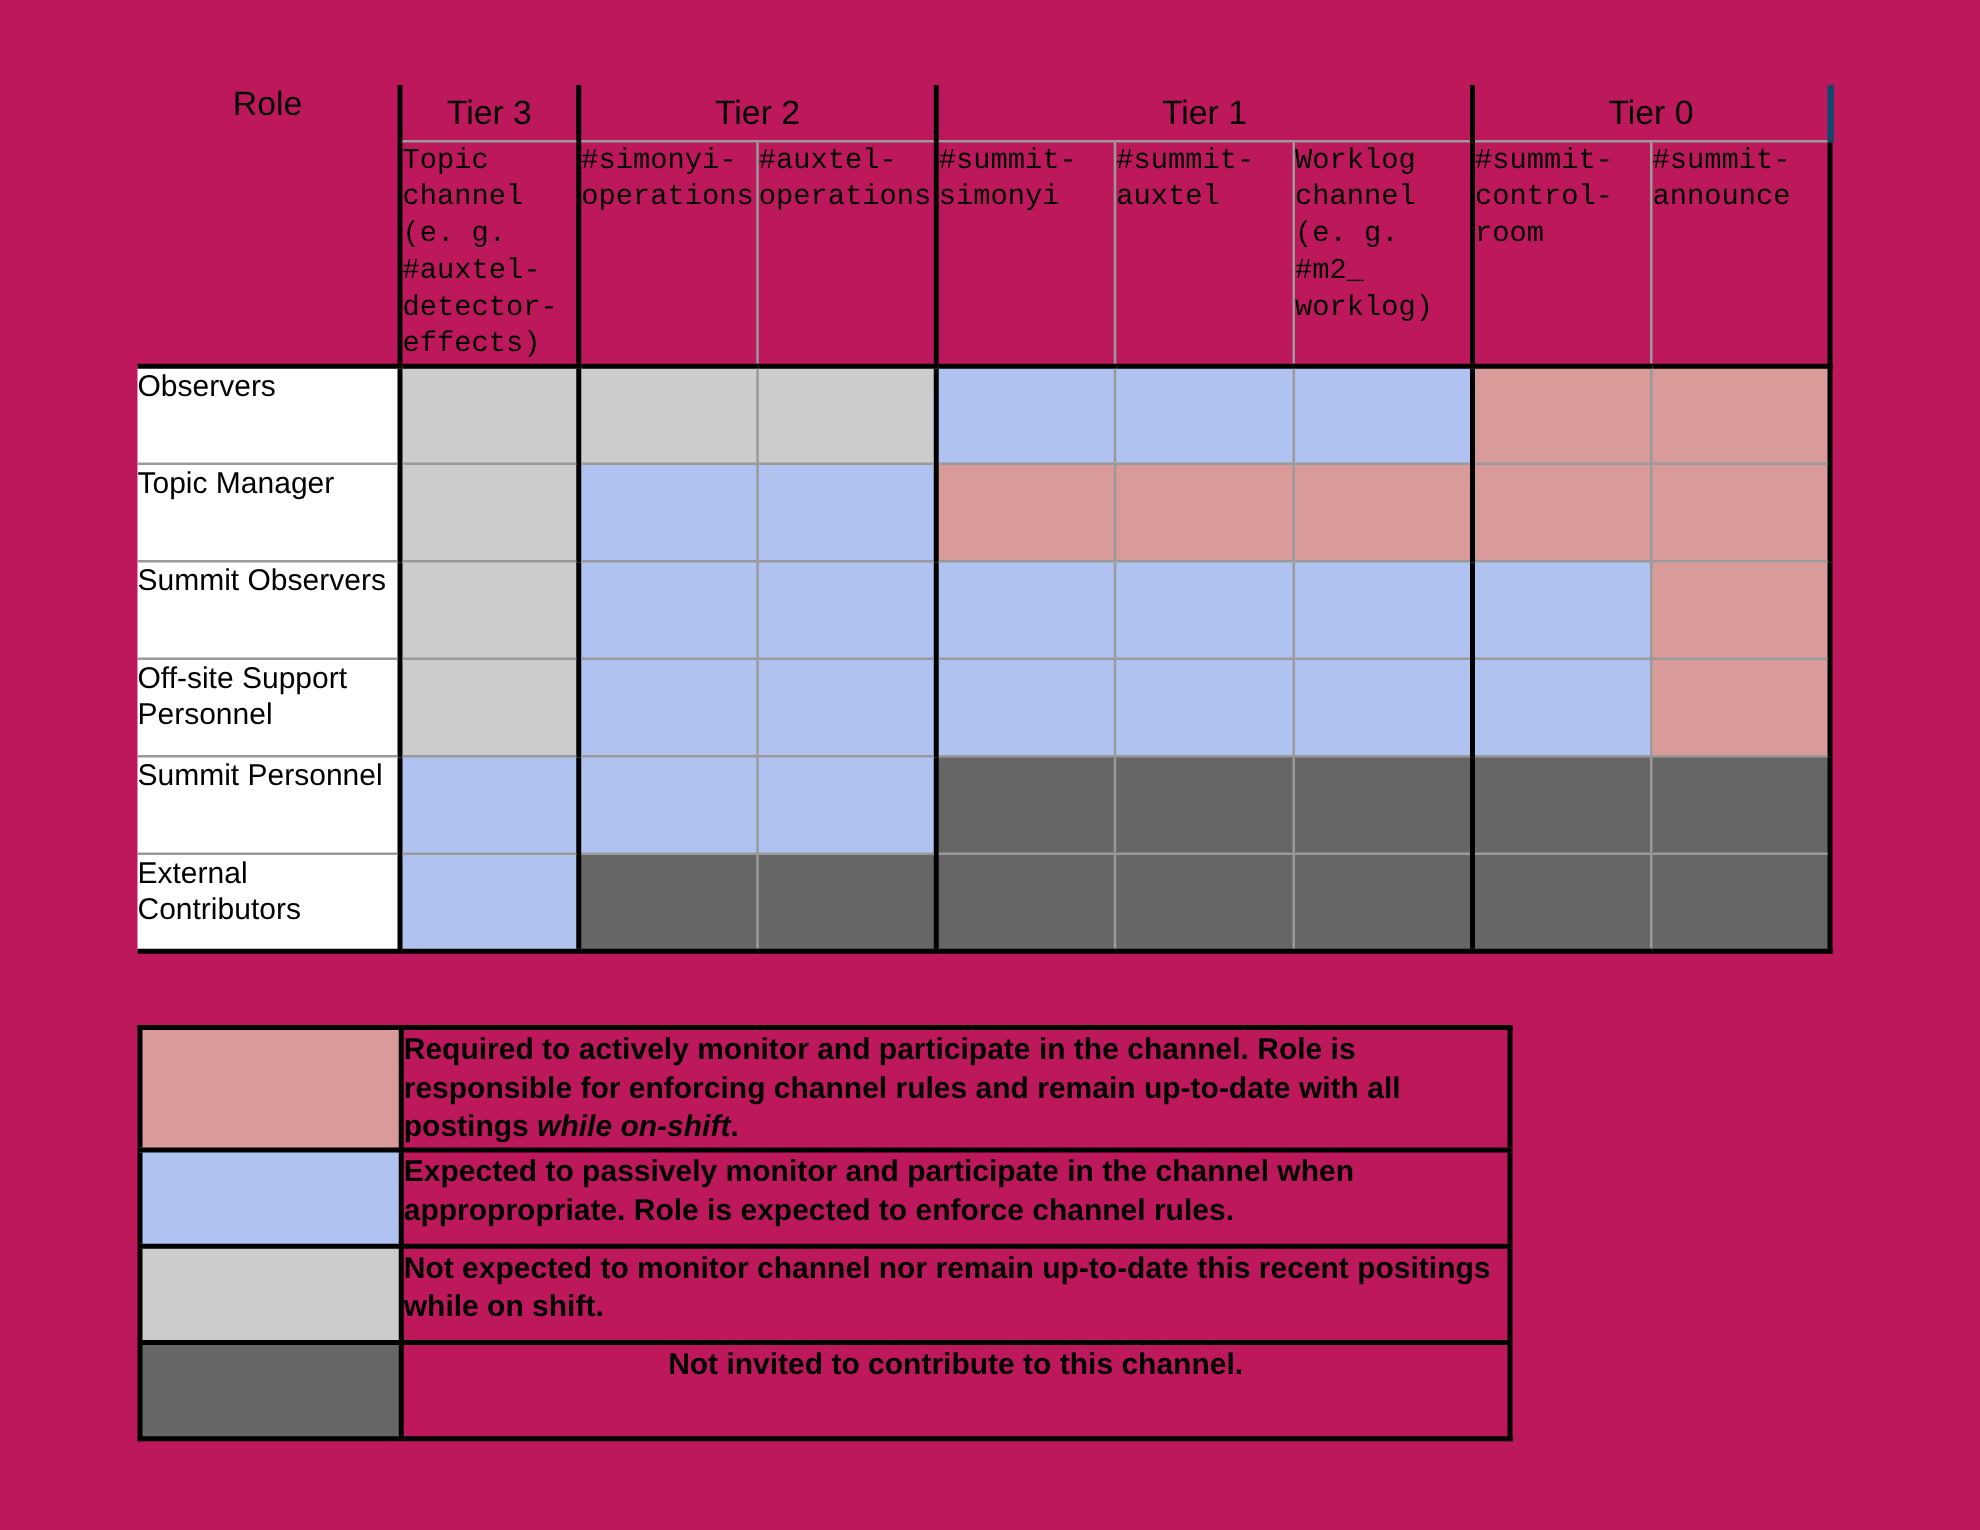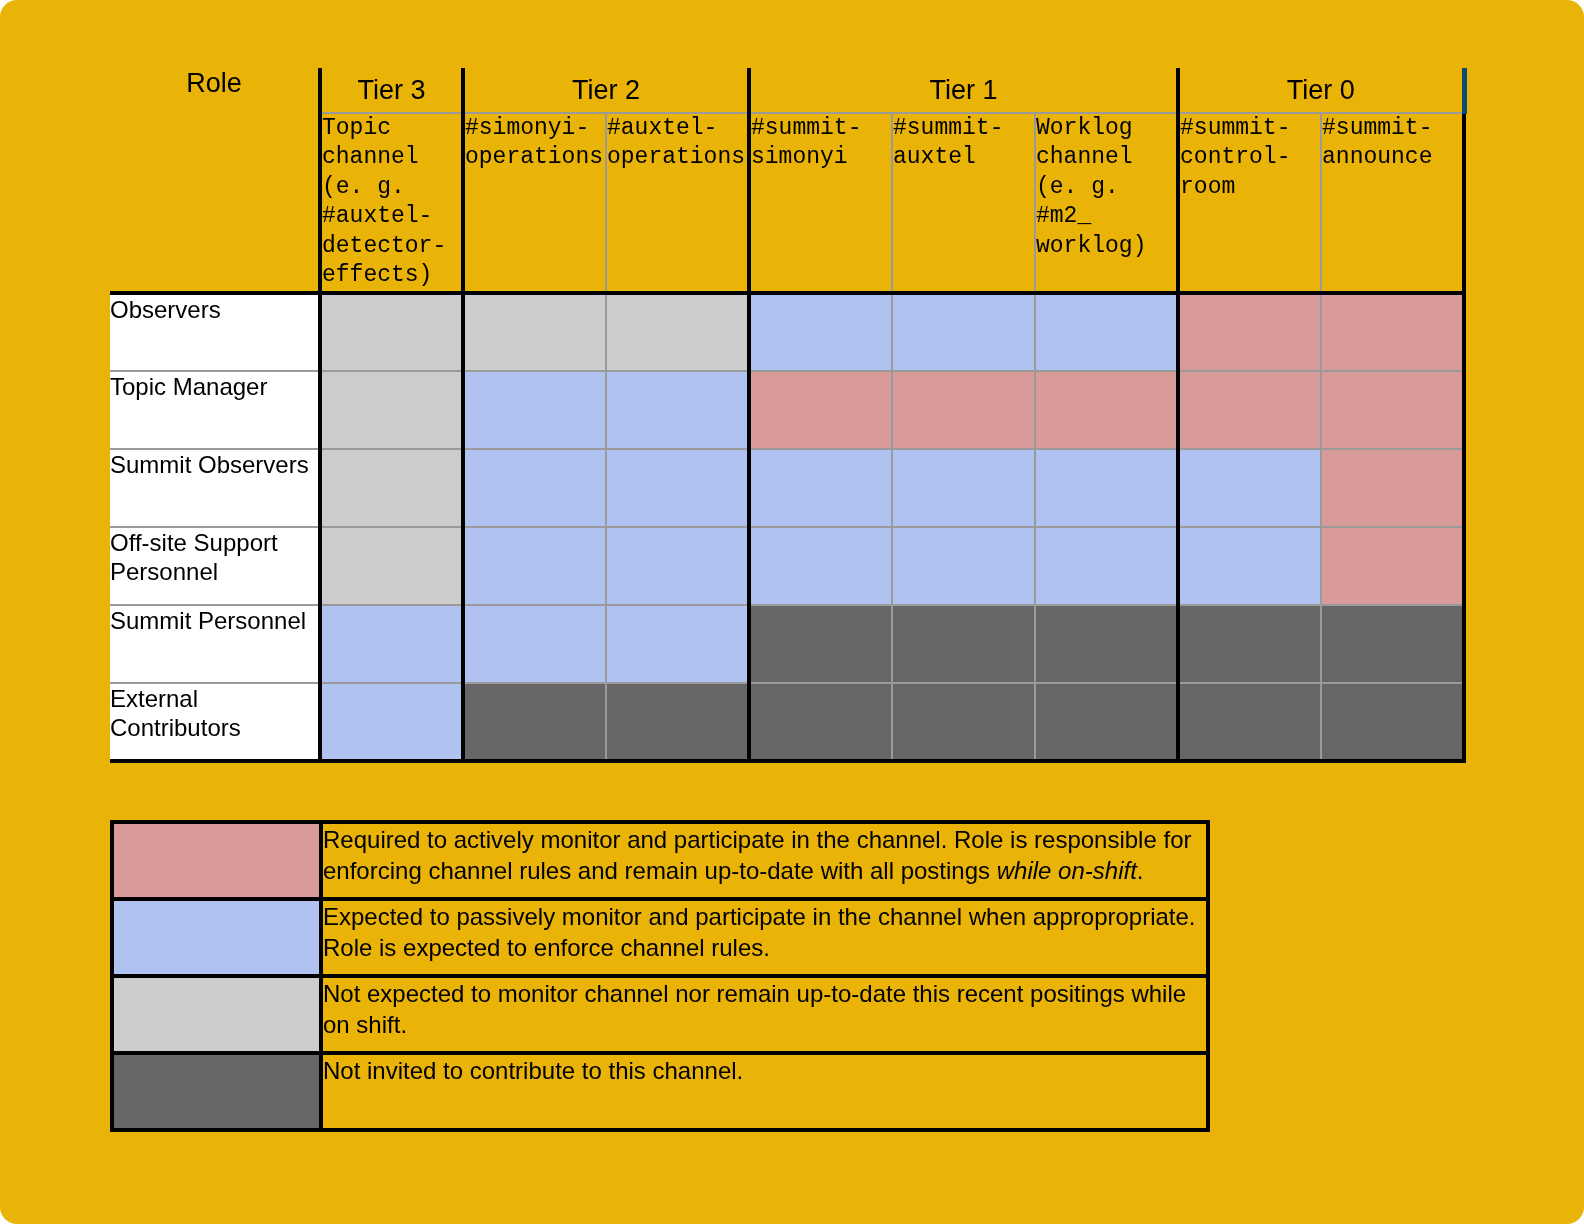--- a/index.html
+++ b/index.html
@@ -9,22 +9,21 @@
     width: 1584px;
     height: 1224px;
     overflow: hidden;
     font-family: "Liberation Sans", sans-serif;
   }
 
   #page {
     position: relative;
     width: 1584px;
     height: 1224px;
-    background: #eab308;
-    border-radius: 17px;
+    background: #be185d;
   }
 
   
   #matrix-wrap {
     position: absolute;
     left: 110px;
     top: 68px;
     width: 1352px;
   }
 
@@ -120,40 +119,41 @@
     position: absolute;
     left: 110px;
     top: 820px;
     width: 1352px;
   }
   table.legend {
     border-collapse: collapse;
     table-layout: fixed;
     width: 1100px;
     border: 4px solid #000;
+    font-weight: bold;
   }
   table.legend td {
     padding: 0;
     box-sizing: border-box;
   }
   .lg-swatch {
     width: 209px;
     border-right: 4px solid #000;
     border-bottom: 4px solid #000;
   }
   .lg-text {
     border-bottom: 4px solid #000;
     font-size: 24px;
     line-height: 1.30;
     color: #000;
     padding: 8px 10px 10px 10px;
     vertical-align: top;
     height: 77px;
   }
-  tr.lg-last .lg-swatch, tr.lg-last .lg-text { border-bottom: none; }
+  tr.lg-last .lg-swatch, tr.lg-last .lg-text { border-bottom: none; text-align: center; }
 
   .lg-text em { font-style: italic; }
 </style>
 </head>
 <body>
 
 <div id="page">
 
   <div id="matrix-wrap">
     <table class="matrix">

